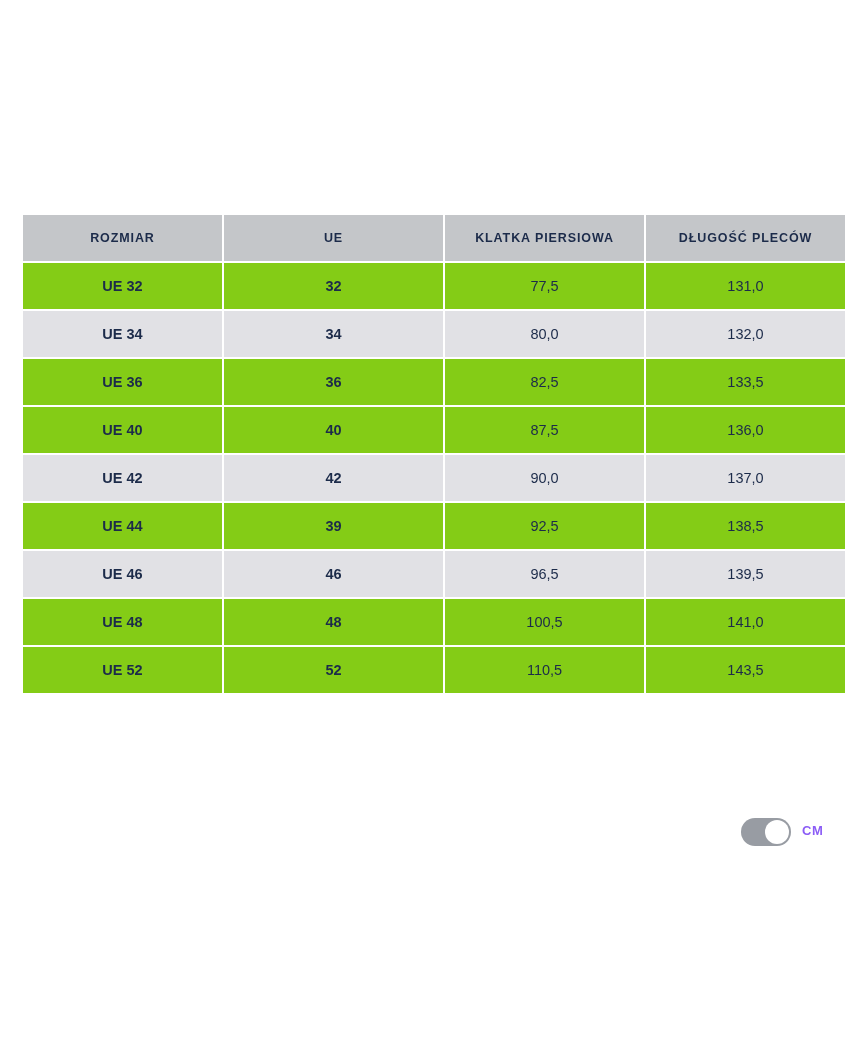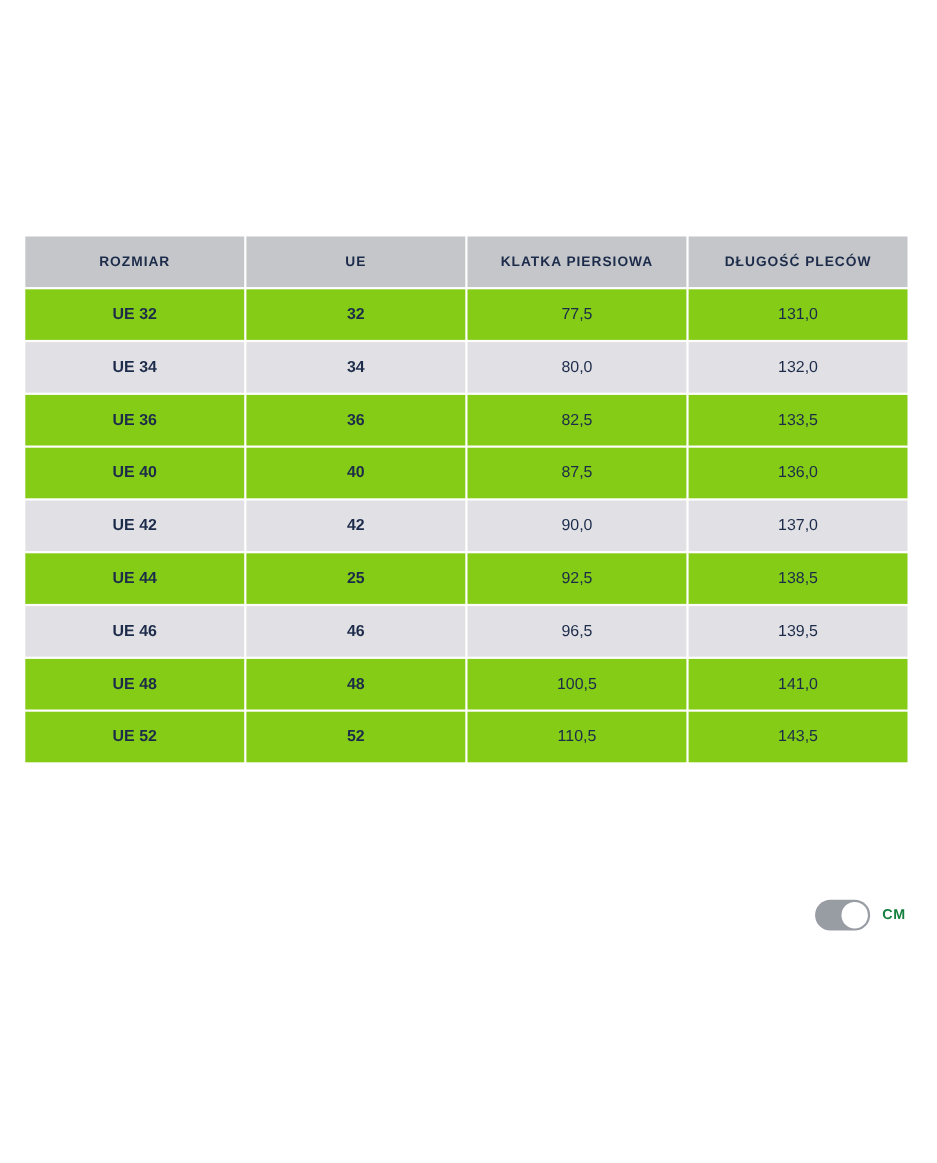--- a/index.html
+++ b/index.html
@@ -64,21 +64,21 @@
     height: 46px;
     font-size: 14.5px;
     font-weight: normal;
   }
 
   .size-table tbody td.cell-bold {
     font-weight: bold;
   }
 
   .col-size   { width: 199px; }
-  .col-ue     { width: 199px; }
+  .col-ue     { width: 219px; }
   .col-chest  { width: 199px; }
   .col-back   { width: 199px; }
 
   
   .unit-toggle-row {
     position: absolute;
     left: 0;
     top: 817px;
     width: 852px;
     height: 30px;
@@ -105,21 +105,21 @@
     background: #ffffff;
   }
 
   .toggle-label {
     position: absolute;
     left: 802px;
     top: 6px;
     font-size: 13px;
     font-weight: bold;
     letter-spacing: 0.6px;
-    color: #15803d;
+    color: #8b5cf6;
     white-space: nowrap;
   }
 </style>
 </head>
 <body>
 
 <div class="page">
 
   <table class="size-table">
     <thead>
@@ -156,21 +156,21 @@
           <td class="col-back">136,0</td>
         </tr>
         <tr class="row-dark">
           <td class="col-size cell-bold">UE 42</td>
           <td class="col-ue cell-bold">42</td>
           <td class="col-chest">90,0</td>
           <td class="col-back">137,0</td>
         </tr>
         <tr class="row-light">
           <td class="col-size cell-bold">UE 44</td>
-          <td class="col-ue cell-bold">25</td>
+          <td class="col-ue cell-bold">39</td>
           <td class="col-chest">92,5</td>
           <td class="col-back">138,5</td>
         </tr>
         <tr class="row-dark">
           <td class="col-size cell-bold">UE 46</td>
           <td class="col-ue cell-bold">46</td>
           <td class="col-chest">96,5</td>
           <td class="col-back">139,5</td>
         </tr>
         <tr class="row-light">

